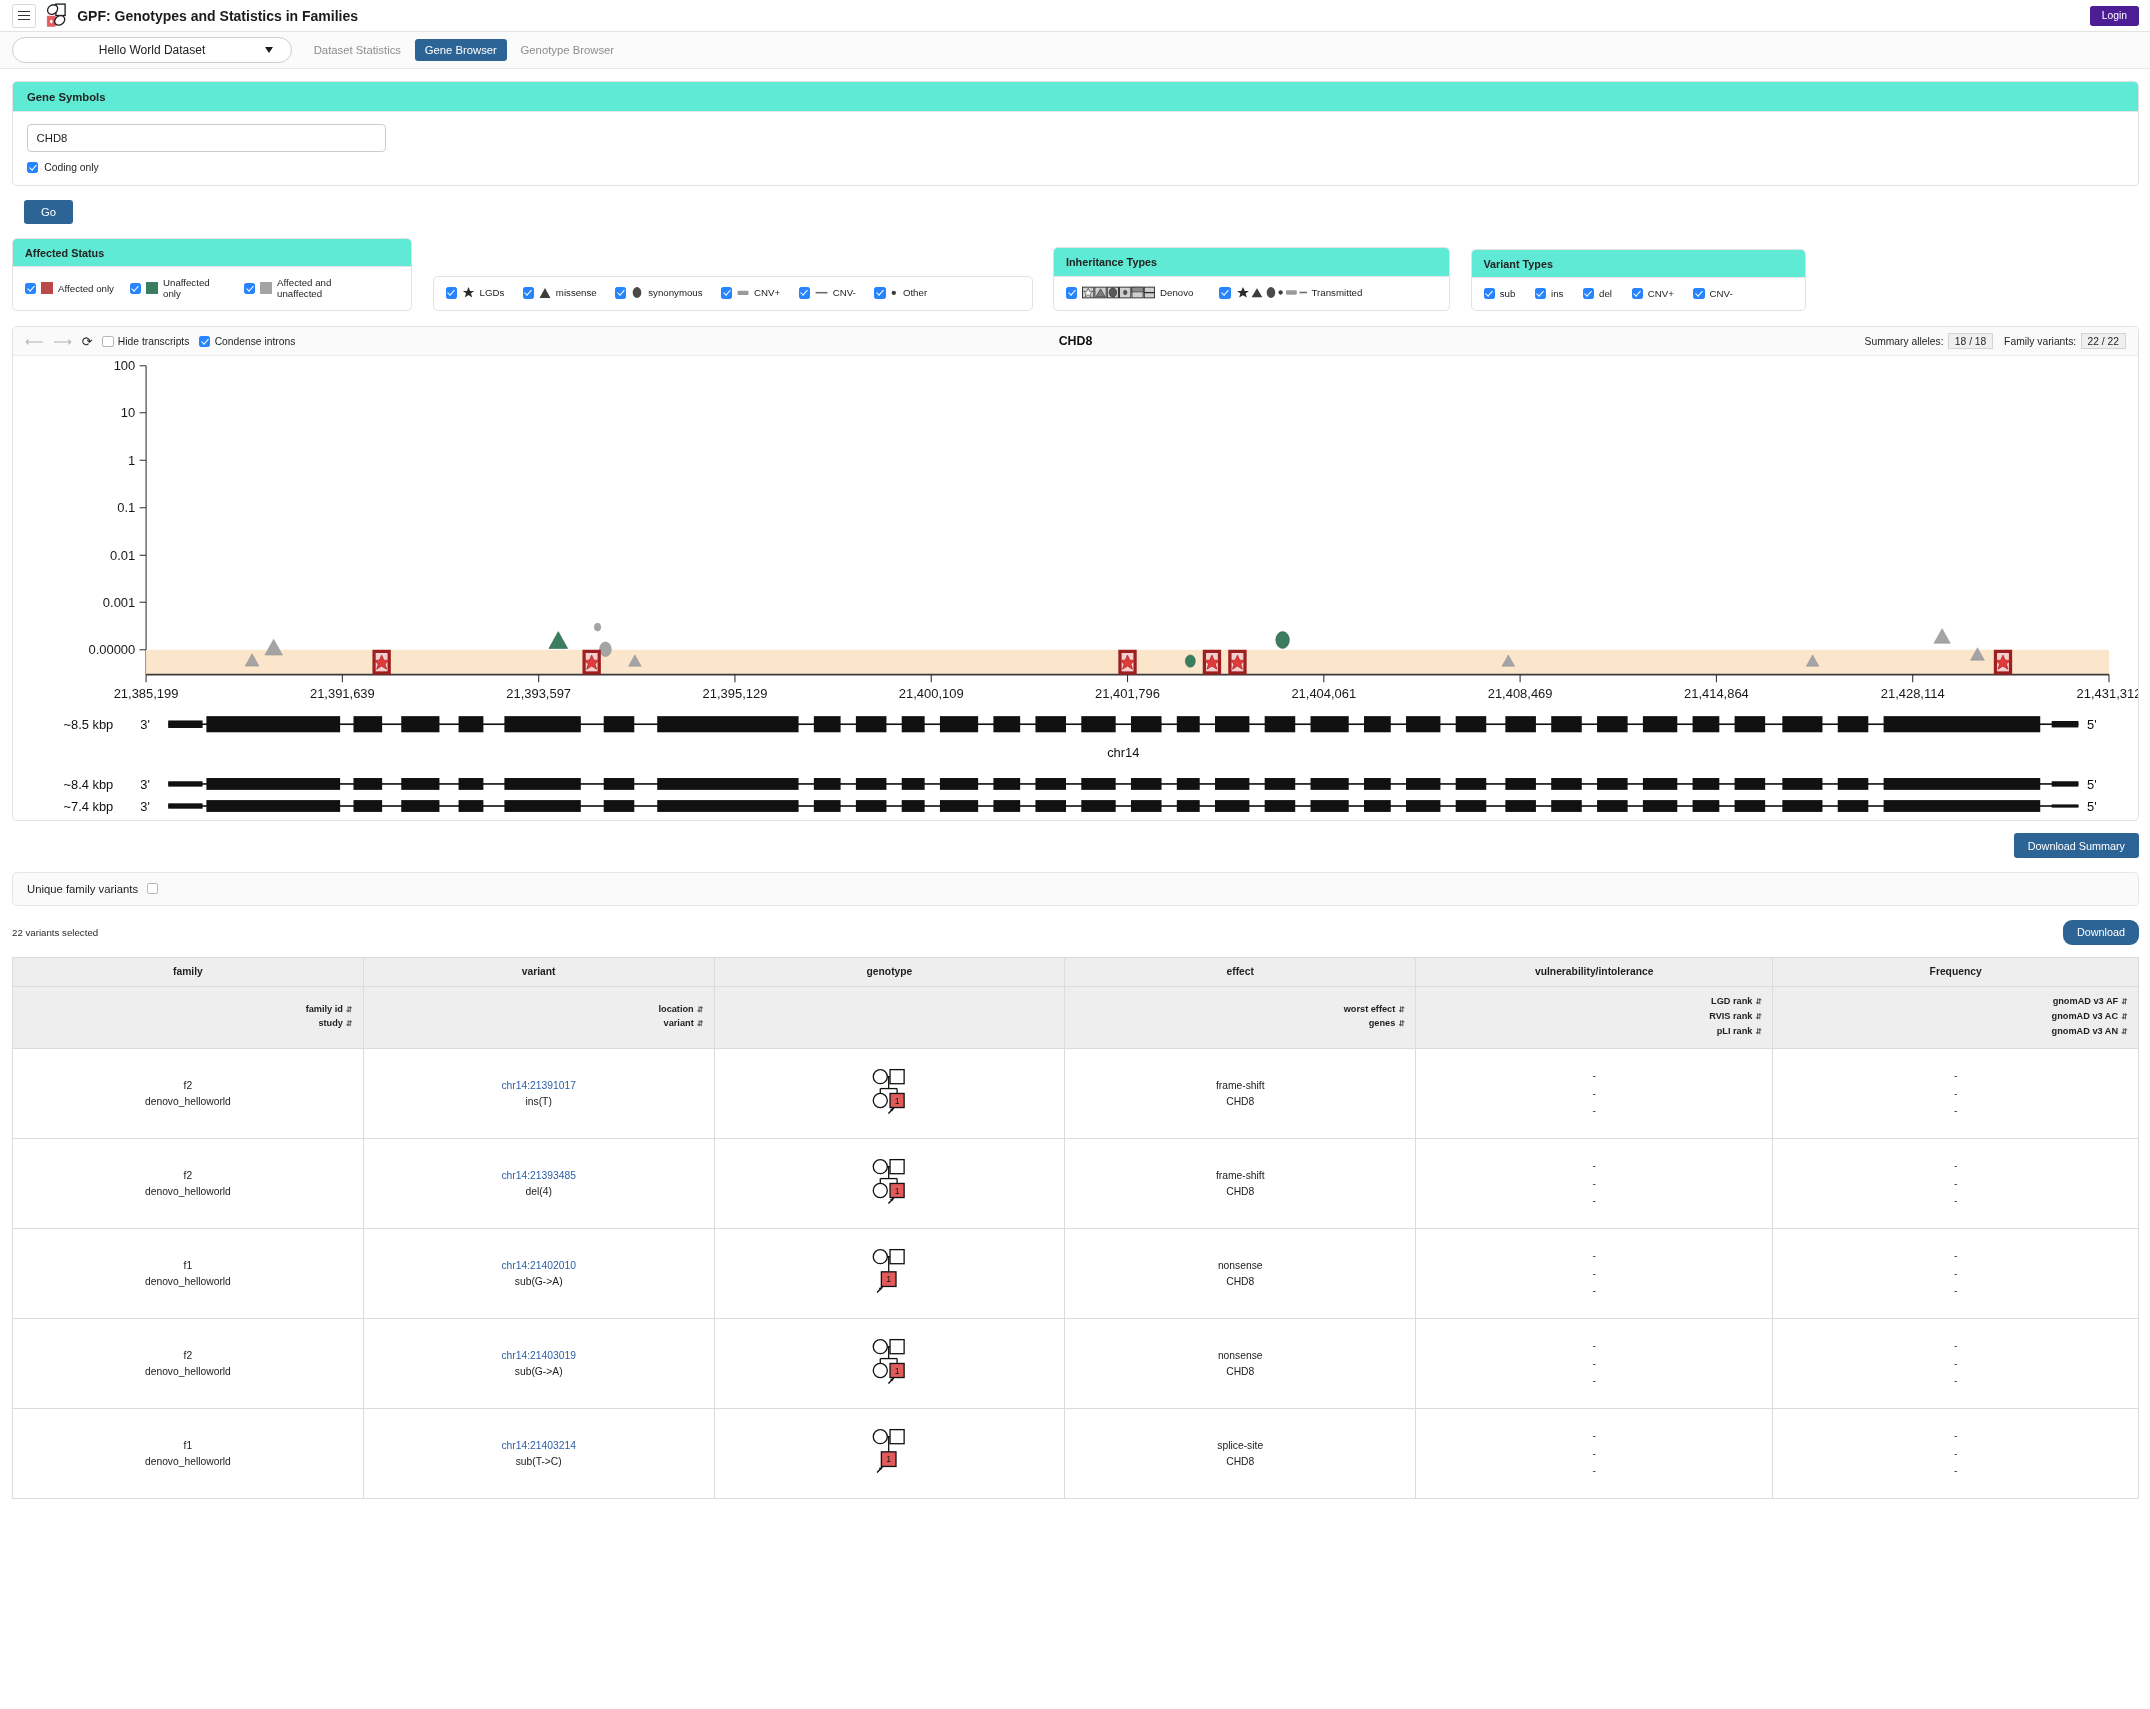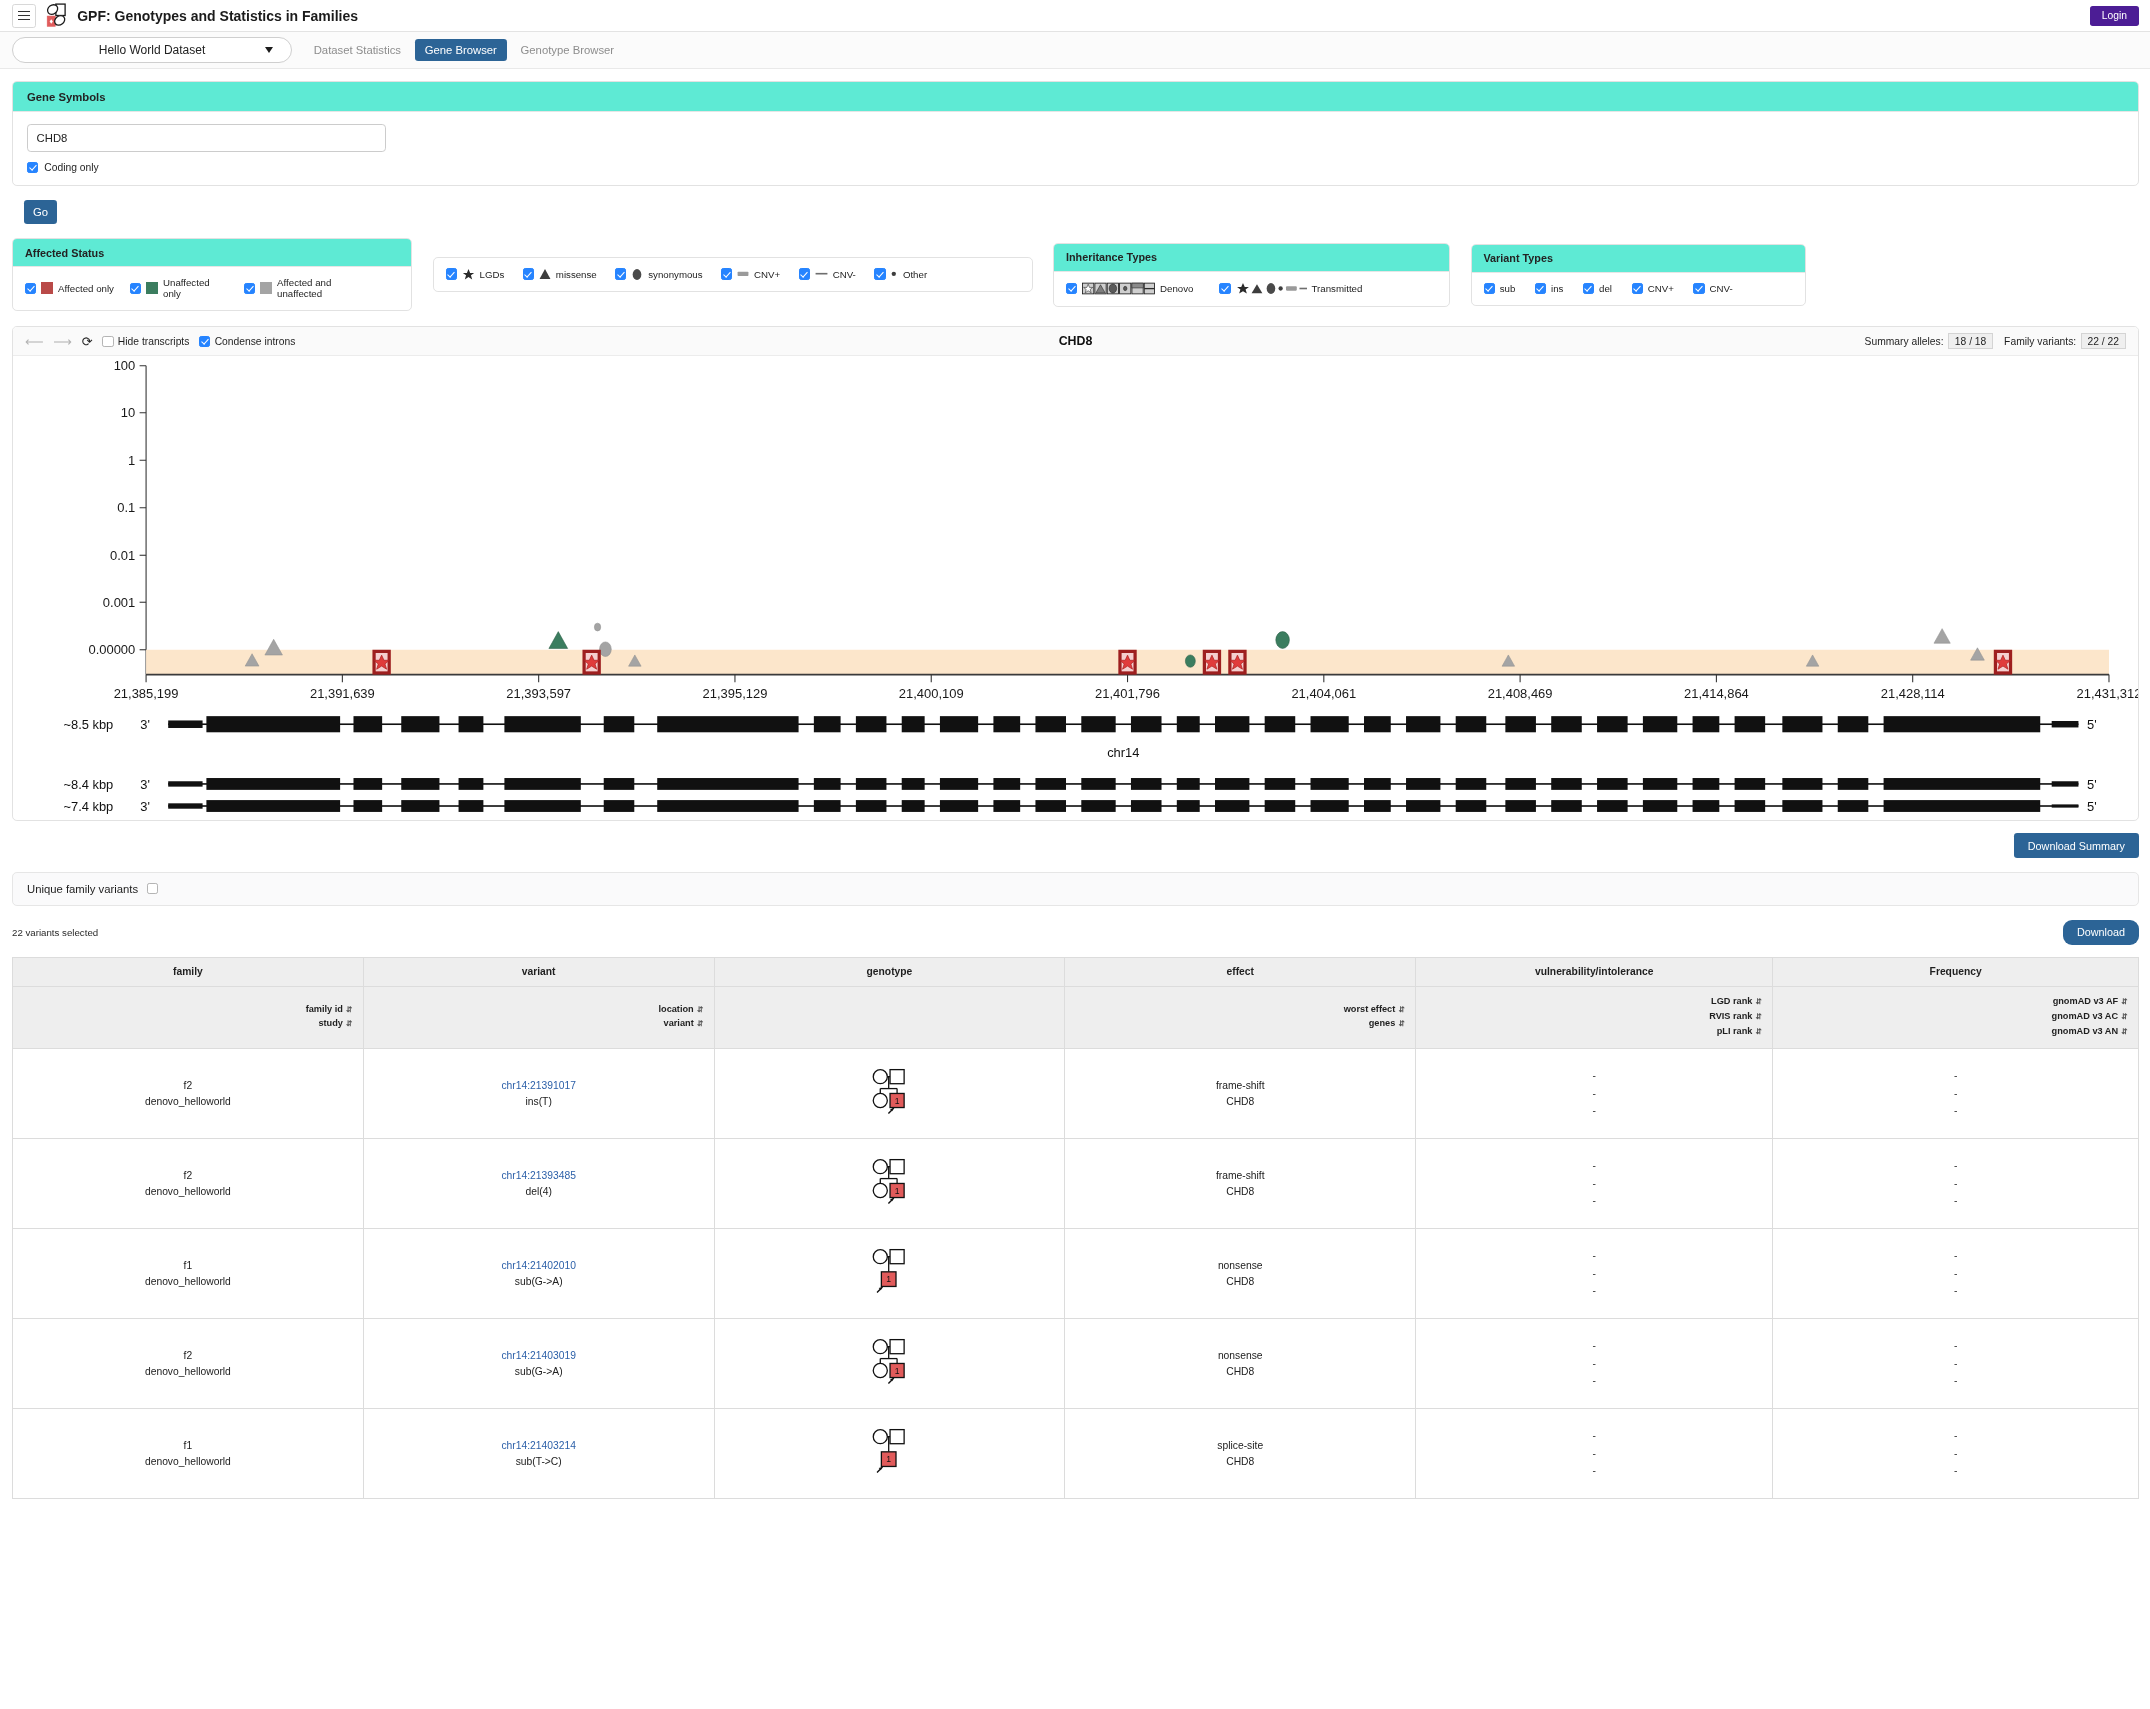--- a/index.html
+++ b/index.html
@@ -159,31 +159,31 @@
   }
   .cb-label { font-size: 10.3px; color: #252525; }
 
   .go-btn {
     margin: 14px 0 0 12px;
     background: #2c6496;
     color: #fff;
     border: none;
     border-radius: 3.2px;
     font-size: 11.3px;
-    padding: 6px 9px;
+    padding: 6px 17px;
     cursor: pointer;
     font-family: "Liberation Sans", sans-serif;
   }
 
   
   .filter-row {
     display: flex;
     gap: 20.5px;
     margin-top: 14px;
-    align-items: center;
+    align-items: flex-end;
   }
   .filter-card {
     border: 0.5px solid #e2e2e2;
     border-radius: 4.9px;
     background: #fff;
     overflow: hidden;
   }
   .filter-card .card-head { padding: 7.6px 12px; font-size: 10.8px; }
   .filter-card .card-body { padding: 9.7px 12px 10.8px 12px; }
   .opt-list { display: flex; align-items: center; gap: 16px; }

